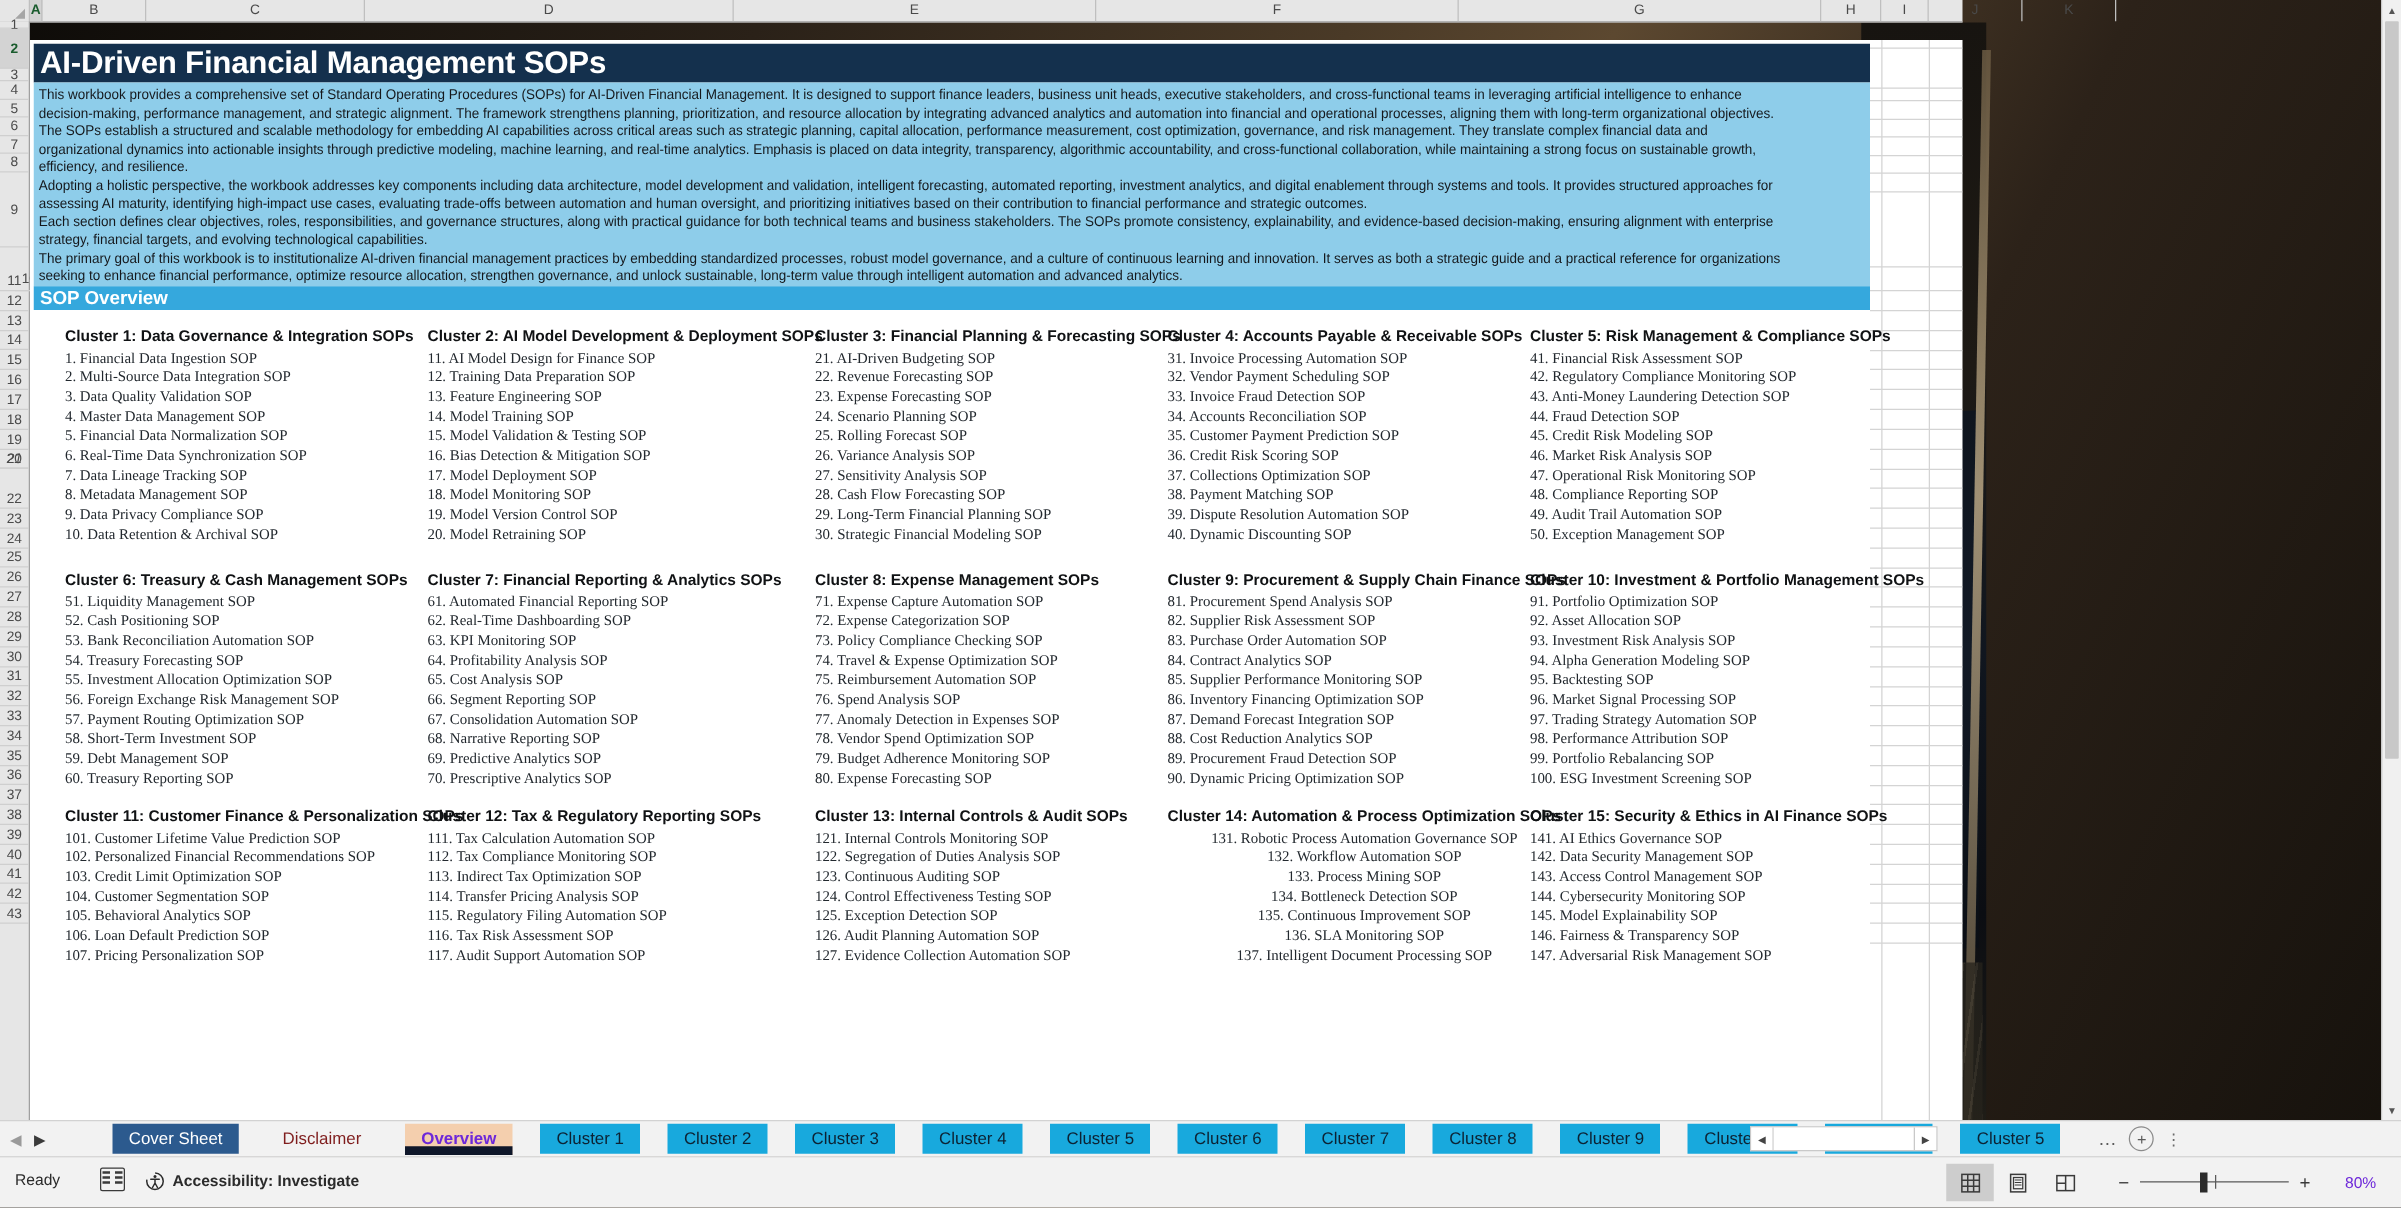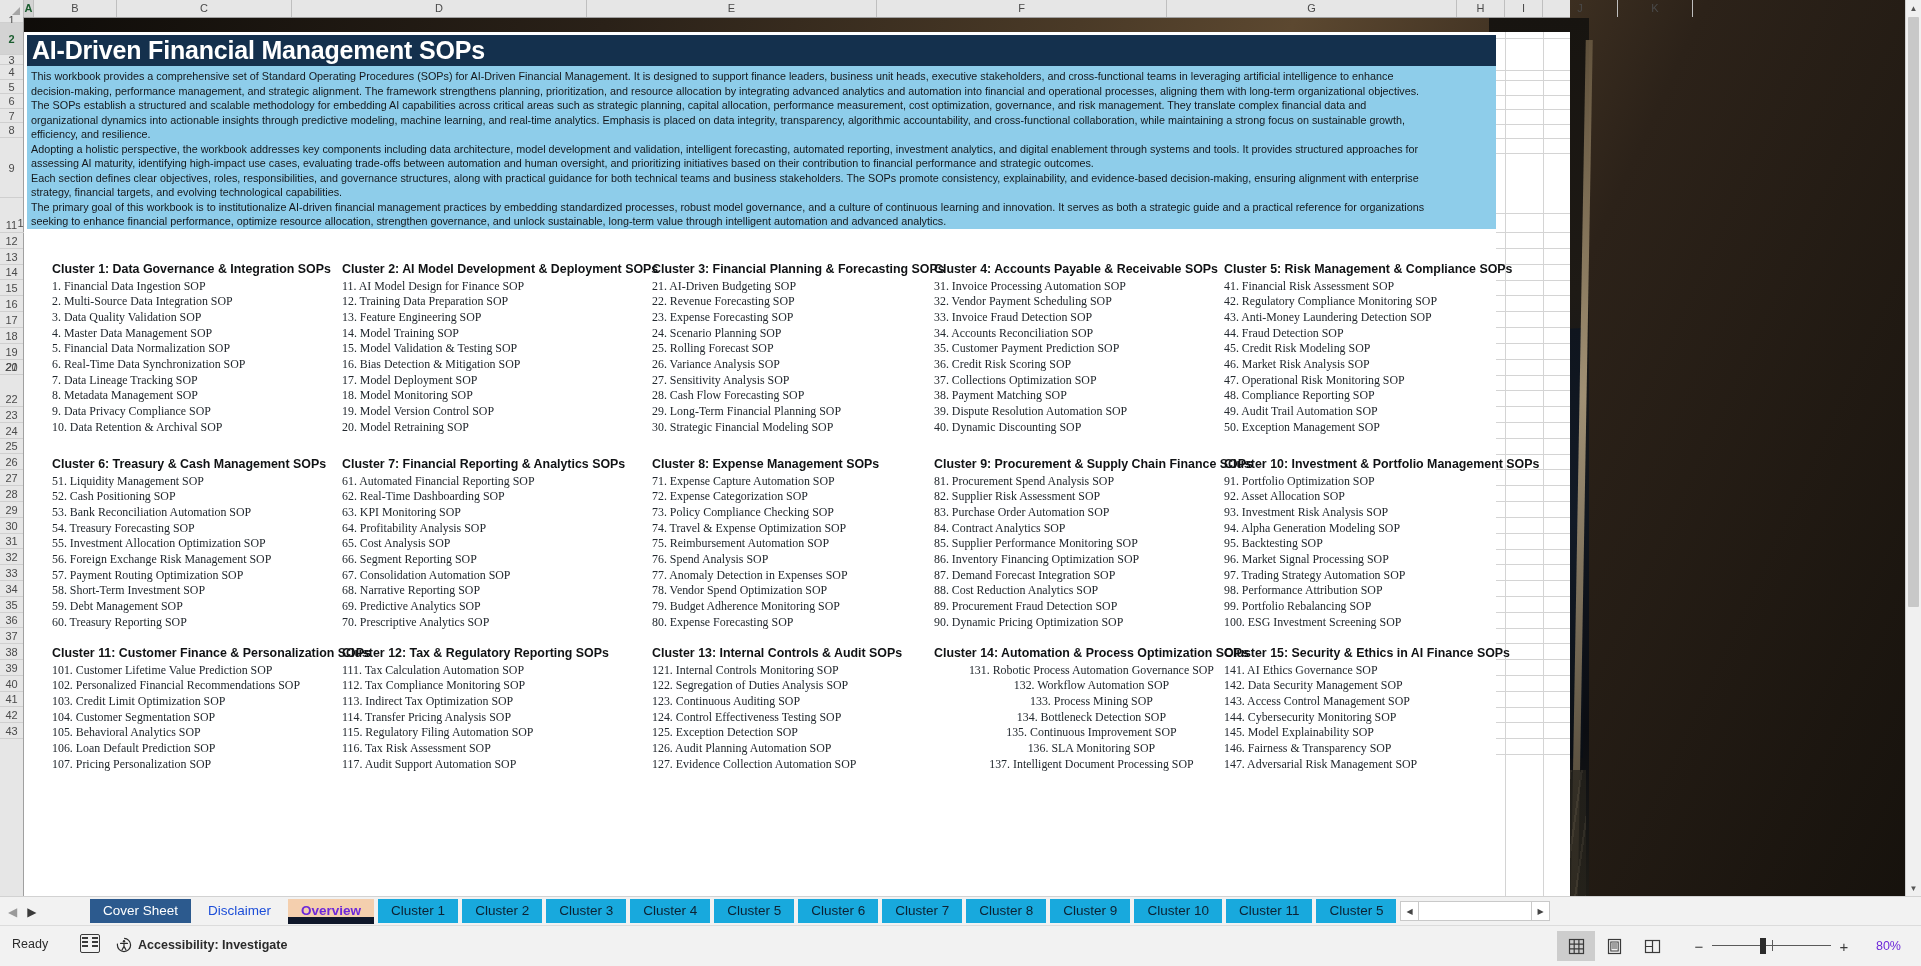--- a/index.html
+++ b/index.html
@@ -138,27 +138,27 @@
   #vthumb{position:absolute;left:2px;top:17px;width:11px;height:590px;background:#c8c8c8;border-radius:1px;}
 
   
   #tabbar{
     position:absolute;left:0;top:896px;width:1921px;height:29px;
     background:#f2f2f2;border-top:1px solid #d2d2d2;box-sizing:border-box;
   }
   #tabnav{position:absolute;left:8px;top:4px;width:60px;height:21px;display:flex;gap:10px;align-items:center;}
   #tabnav span{font-size:12px;color:#9a9a9a;cursor:default;}
   #tabnav span.on{color:#3a3a3a;}
-  #tabs{position:absolute;left:90px;top:2px;height:25px;display:flex;gap:4px;align-items:flex-start;}
+  #tabs{position:absolute;left:90px;top:2px;height:25px;display:flex;gap:22px;align-items:flex-start;}
   .tab{
     height:24px;line-height:24px;padding:0 13px;font-size:13.5px;
     box-sizing:border-box;white-space:nowrap;
   }
   .tab.navy{background:#2c5a8e;color:#ffffff;}
-  .tab.plain{background:#f2f2f2;color:#1d4ed8;}
+  .tab.plain{background:#f2f2f2;color:#7f1d1d;}
   .tab.active{
     background:#f4cfae;color:#6d28d9;font-weight:bold;
     border-bottom:7px solid #0f172a;height:25px;line-height:23px;
   }
   .tab.cyan{background:#18a9dd;color:#0d2233;}
   #tabmore{display:flex;align-items:center;gap:9px;margin-left:8px;height:24px;}
   #tabmore .dots{font-size:15px;color:#5a5a5a;letter-spacing:1px;}
   #tabplus{
     width:18px;height:18px;border:1px solid #8b8b8b;border-radius:50%;
     display:flex;align-items:center;justify-content:center;font-size:13px;color:#5a5a5a;line-height:1;
@@ -327,20 +327,21 @@
       <div id="title-banner">AI-Driven Financial Management SOPs</div>
 
       <div id="intro">
           <p>This workbook provides a comprehensive set of Standard Operating Procedures (SOPs) for AI-Driven Financial Management. It is designed to support finance leaders, business unit heads, executive stakeholders, and cross-functional teams in leveraging artificial intelligence to enhance decision-making, performance management, and strategic alignment. The framework strengthens planning, prioritization, and resource allocation by integrating advanced analytics and automation into financial and operational processes, aligning them with long-term organizational objectives.</p>
           <p>The SOPs establish a structured and scalable methodology for embedding AI capabilities across critical areas such as strategic planning, capital allocation, performance measurement, cost optimization, governance, and risk management. They translate complex financial data and organizational dynamics into actionable insights through predictive modeling, machine learning, and real-time analytics. Emphasis is placed on data integrity, transparency, algorithmic accountability, and cross-functional collaboration, while maintaining a strong focus on sustainable growth, efficiency, and resilience.</p>
           <p>Adopting a holistic perspective, the workbook addresses key components including data architecture, model development and validation, intelligent forecasting, automated reporting, investment analytics, and digital enablement through systems and tools. It provides structured approaches for assessing AI maturity, identifying high-impact use cases, evaluating trade-offs between automation and human oversight, and prioritizing initiatives based on their contribution to financial performance and strategic outcomes.</p>
           <p>Each section defines clear objectives, roles, responsibilities, and governance structures, along with practical guidance for both technical teams and business stakeholders. The SOPs promote consistency, explainability, and evidence-based decision-making, ensuring alignment with enterprise strategy, financial targets, and evolving technological capabilities.</p>
           <p>The primary goal of this workbook is to institutionalize AI-driven financial management practices by embedding standardized processes, robust model governance, and a culture of continuous learning and innovation. It serves as both a strategic guide and a practical reference for organizations seeking to enhance financial performance, optimize resource allocation, strengthen governance, and unlock sustainable, long-term value through intelligent automation and advanced analytics.</p>
         </div>
 
+      <div id="sub-banner">SOP Overview</div>
 
       <div id="clusters">
           <div class="cluster" style="left: 28px; top: 0px;">
             <h4>Cluster 1: Data Governance &amp; Integration SOPs</h4>
             <ul>
               <li>1. Financial Data Ingestion SOP</li>
               <li>2. Multi-Source Data Integration SOP</li>
               <li>3. Data Quality Validation SOP</li>
               <li>4. Master Data Management SOP</li>
               <li>5. Financial Data Normalization SOP</li>

